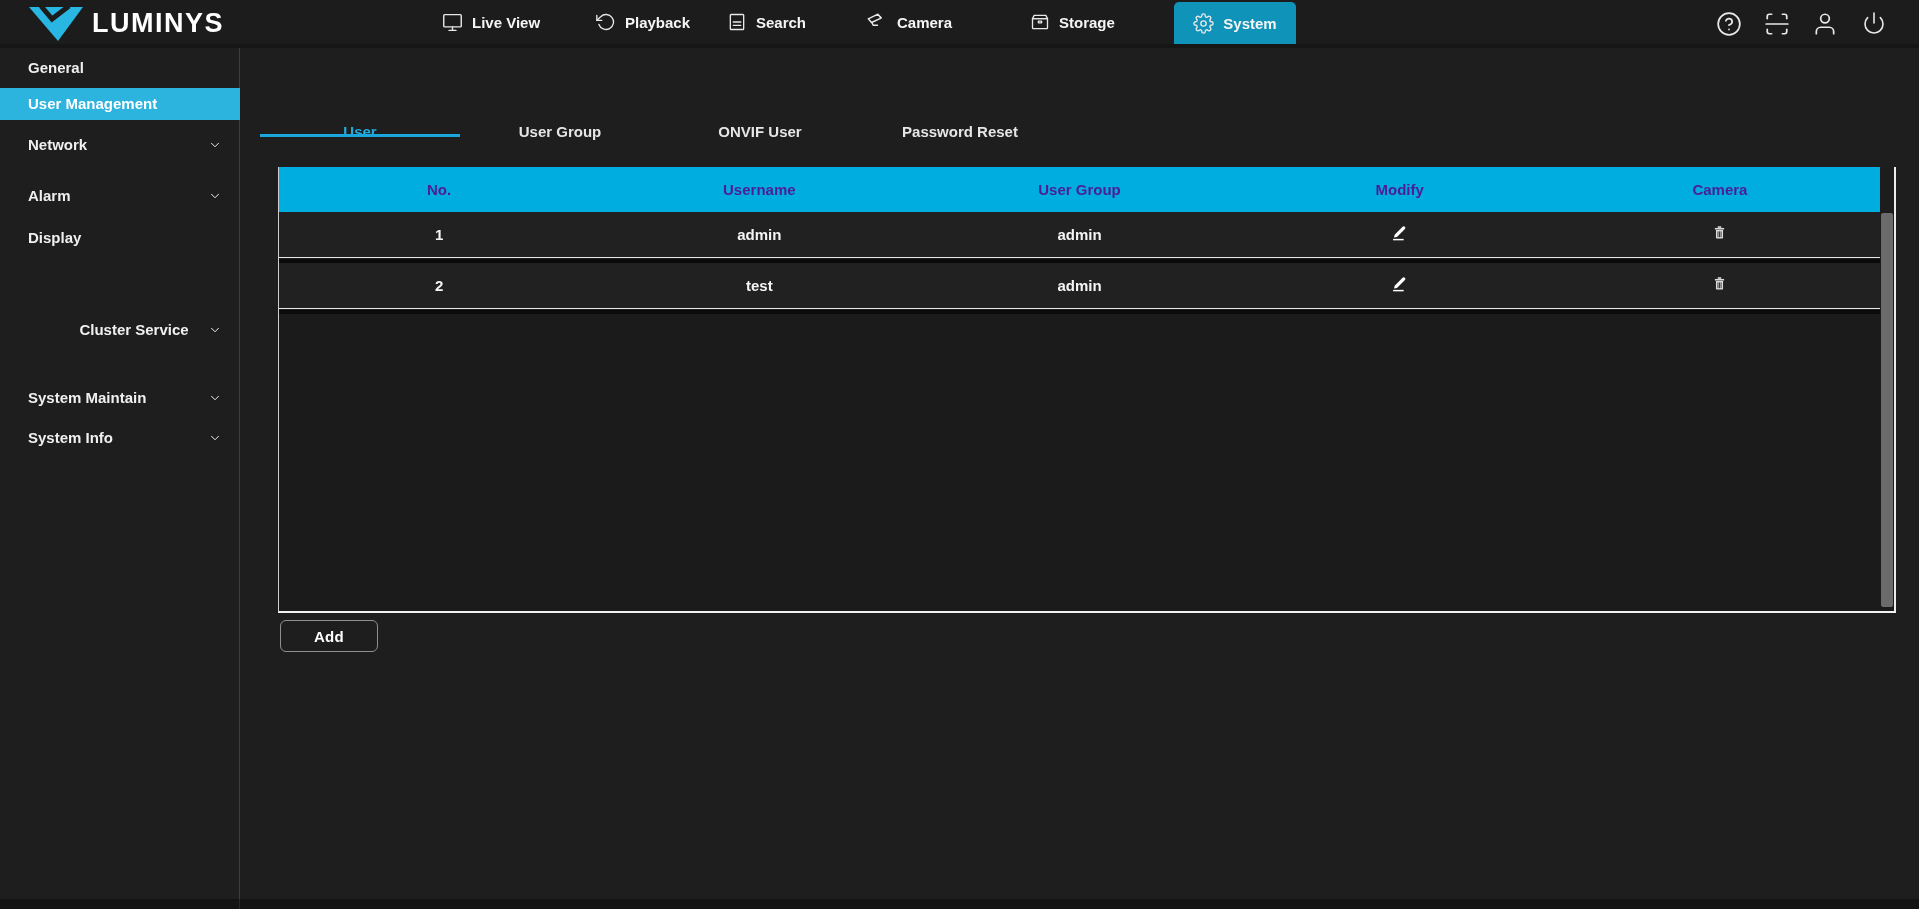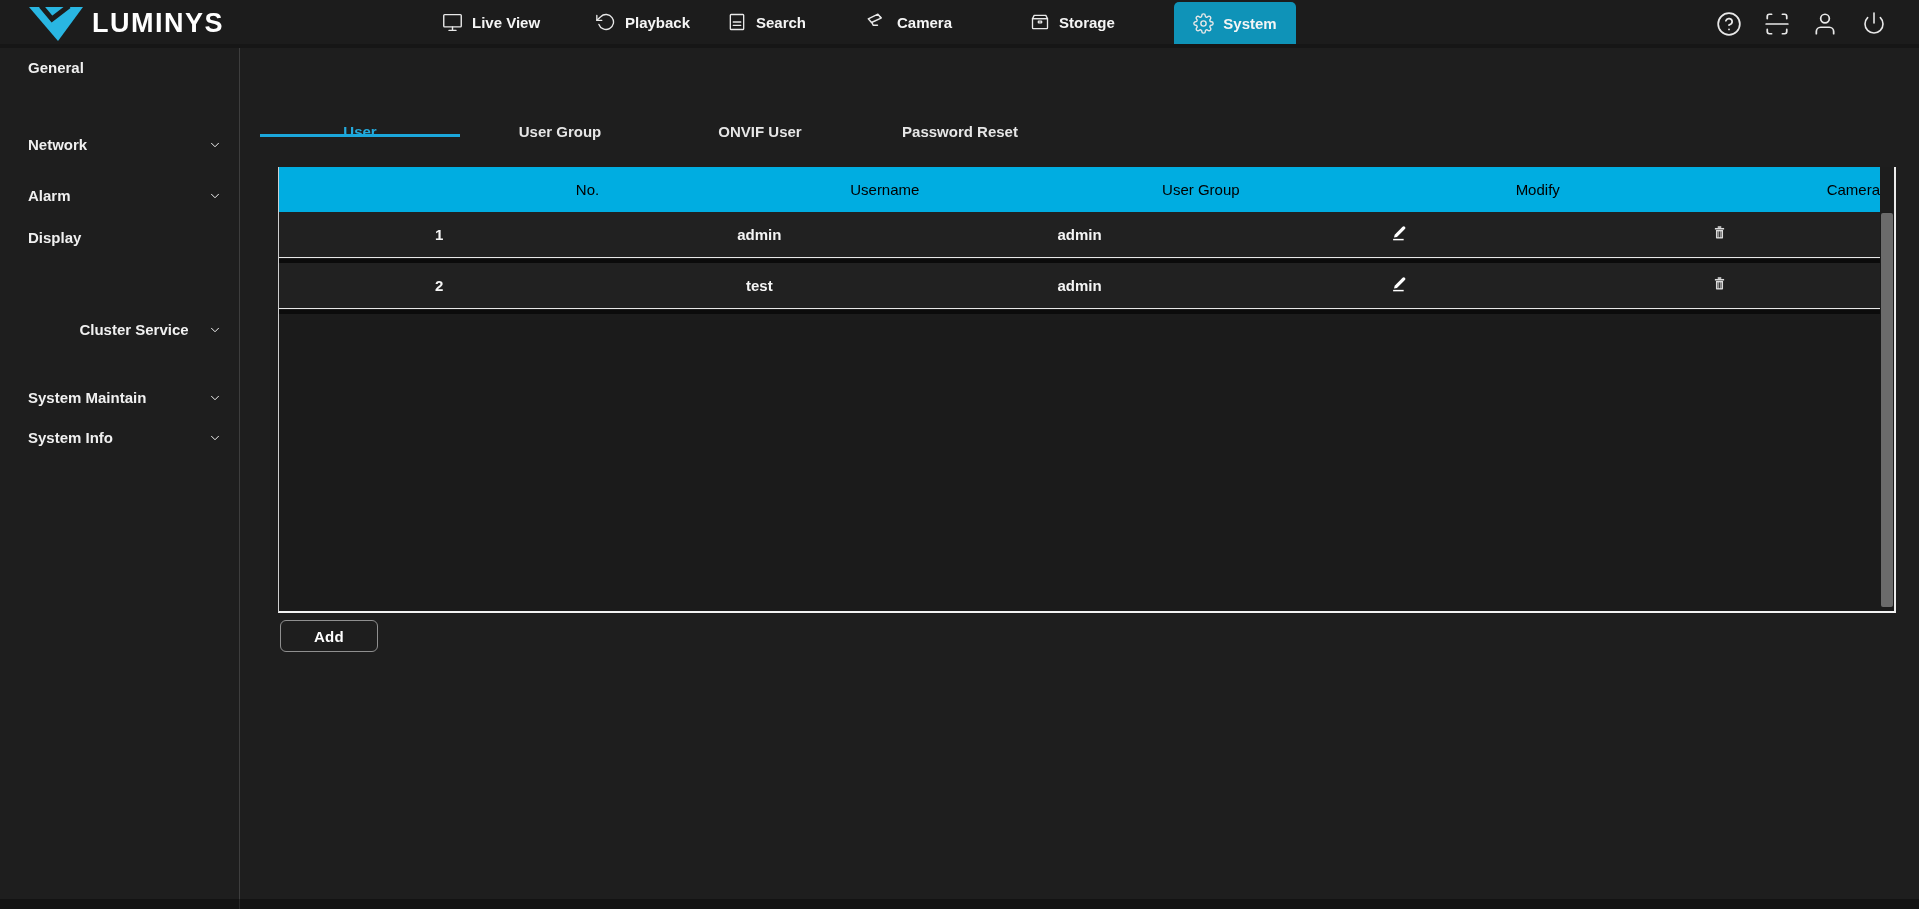--- a/index.html
+++ b/index.html
@@ -44,21 +44,21 @@
     font-size:15px; font-weight:700; color:#e6e6e6; cursor:pointer;margin-top:29px; }
   .tab.active { color:#25aadc; }
   .t0 { left:260px; } .t1 { left:460px; } .t2 { left:660px; } .t3 { left:860px; }
   .tab-underline { position:absolute; left:260px; top:134px; width:200px; height:3px; background:#1ba7db; }
   
   .table-box { position:absolute; left:278px; top:167px; width:1618px; height:446px;
     background:#1b1b1b; border-left:1px solid #cfcfcf; border-right:2px solid #ececec;
     border-bottom:2px solid #f2f2f2; }
   .thead { position:absolute; left:0; top:0; width:1601px; height:45px; background:#00ade1;
     display:flex; align-items:center; }
-  .thead .cell { flex:1; text-align:right; font-size:15px; font-weight:400; color:#000000; }
+  .thead .cell { flex:1; text-align:center; font-size:15px; font-weight:700; color:#4c1d95; }
   .thead-corner { position:absolute; left:1601px; top:0; width:14px; height:45px; background:#1d1d1d; }
   .vscrollbar { position:absolute; left:1602px; top:46px; width:12px; height:394px;
     background:#6b6b6b; border-radius:2px; cursor:pointer; }
   .trow { position:absolute; left:0; width:1601px; height:46px; background:#212121;
     border-bottom:1px solid #e8e8e8; display:flex; align-items:center; }
   .trow.r0 { top:45px; } .trow.r1 { top:96px; }
   .rowgap { position:absolute; left:0; width:1601px; height:4px; background:#0b0b0b; }
   .g0 { top:92px; } .g1 { top:143px; }
   .trow .cell { flex:1; text-align:center; font-size:15px; font-weight:600; color:#f5f5f5; }
   .icon-btn { display:inline-block; width:22px; height:22px; cursor:pointer; }
@@ -164,20 +164,23 @@
         <path d="M18.36 6.64a9 9 0 1 1-12.73 0"></path>
           <line x1="12" y1="2" x2="12" y2="12"></line>
       </svg>
     </div>
   </div>
 
   <div class="sidebar">
     <div class="side-item s0">
       <span>General</span>
     </div>
+    <div class="side-item s1 active">
+      <span>User Management</span>
+    </div>
     <div class="side-item s2">
       <span>Network</span>
       <svg class="chev stroke" viewBox="0 0 24 24" stroke-width="3">
           <polyline points="6 9 12 15 18 9" fill="none" stroke="#fff"></polyline>
         </svg>
     </div>
     <div class="side-item s3">
       <span>Alarm</span>
       <svg class="chev stroke" viewBox="0 0 24 24" stroke-width="3">
           <polyline points="6 9 12 15 18 9" fill="none" stroke="#fff"></polyline>

